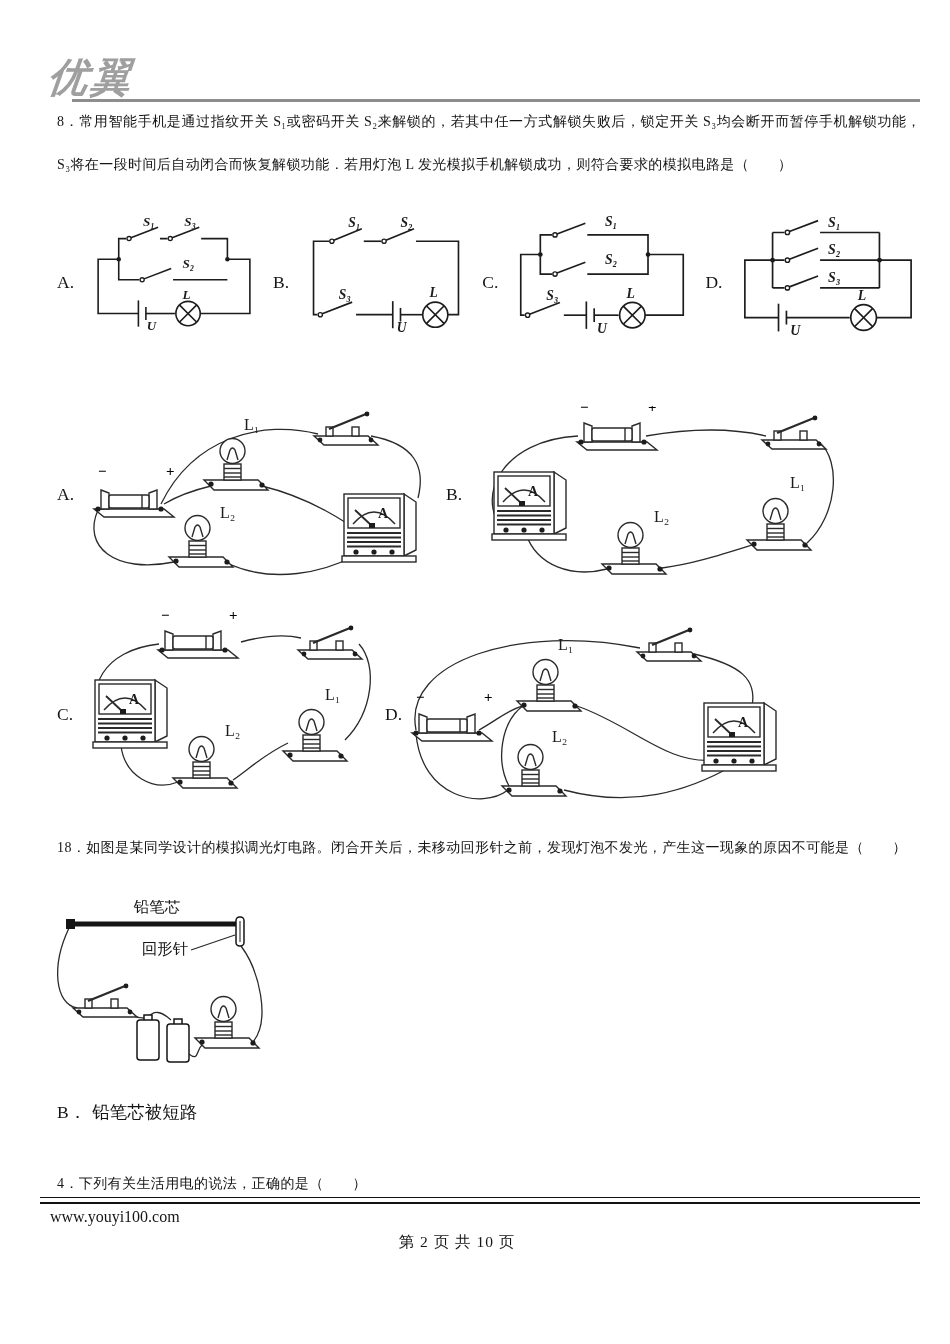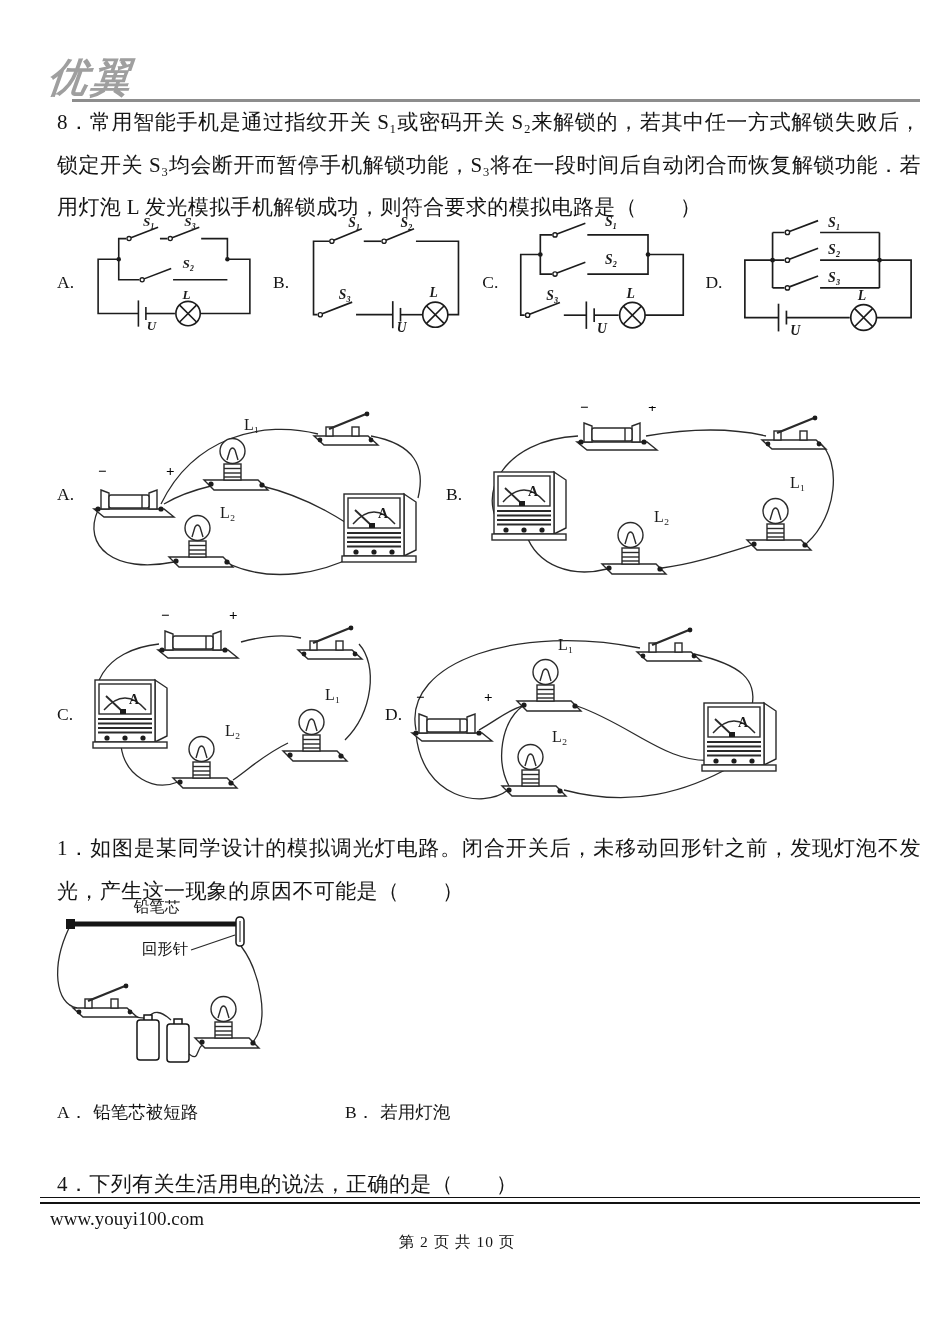--- a/index.html
+++ b/index.html
@@ -4,21 +4,21 @@
 <style>
   html,body{margin:0;padding:0;background:#e8e8e8;}
   .page{position:relative;width:950px;height:1344px;margin:0 auto;background:#ffffff;
         font-family:"Liberation Serif","DejaVu Serif",serif;color:#151515;overflow:hidden;}
   .abs{position:absolute;}
   
   .logo{left:48px;top:50px;font-size:40px;font-weight:bold;font-style:italic;
         color:#9f9f9f;letter-spacing:3px;transform:skewX(-6deg);}
   .logo-rule{left:72px;top:99px;width:848px;height:2.6px;background:#8d8d8d;}
   
-  .stem{left:57px;width:864px;font-size:21px;line-height:42.5px;text-align:justify;
+  .stem{left:57px;width:864px;font-size:14px;line-height:42.5px;text-align:justify;
         text-align-last:left;letter-spacing:0.4px;}
   .q8-stem{top:101px;}
   .q9-stem{top:363px;}
   .q10-stem{top:827px;}
   .q11-stem{top:1171px;line-height:26px;}
   
   .crow{left:57px;width:864px;display:flex;align-items:flex-start;}
   .q8-row{top:212px;justify-content:space-between;}
   .q9-row1{top:406px;}
   .q9-row2{top:610px;}
@@ -42,21 +42,21 @@
   .pict text.pole{font-size:15px;font-weight:bold;}
   
   .q10-fig{left:45px;top:900px;}
   .figtext{font-family:"Liberation Serif","DejaVu Serif",serif;font-size:15.5px;fill:#151515;}
   .q10-opts{left:57px;top:1100px;width:864px;display:grid;grid-template-columns:288px 1fr;
             grid-auto-rows:35.5px;font-size:17.5px;}
   .q10-opt span.t{margin-left:6px;}
   
   .rule-thin{left:40px;top:1197px;width:880px;height:1.3px;background:#111;}
   .rule-thick{left:40px;top:1201.5px;width:880px;height:2.7px;background:#111;}
-  .site{left:50px;top:1208px;font-size:19px;}
+  .site{left:50px;top:1208px;font-size:16px;}
   .pageno{left:0;top:1232px;width:914px;text-align:center;font-size:15.5px;letter-spacing:1px;}
 </style>
 </head>
 <body>
 
 <div class="page">
 
   <svg width="0" height="0" style="position:absolute" aria-hidden="true">
     <defs>
       <g id="g-batt" stroke="#2a2a2a" stroke-width="1.4" fill="#fff">
@@ -293,21 +293,21 @@
       <use href="#g-lamp" x="115" y="45"></use>
       <text class="cmp" x="156" y="40">L₁</text>
       <use href="#g-switch" x="235" y="18"></use>
       <use href="#g-lamp" x="100" y="130"></use>
       <text class="cmp" x="150" y="132">L₂</text>
       <use href="#g-meter" x="300" y="85"></use>
       <text class="cmp amp" x="336" y="117">A</text>
     </svg>
   </div>
 
-  <div class="abs stem q10-stem">1．如图是某同学设计的模拟调光灯电路。闭合开关后，未移动回形针之前，发现灯泡不发光，产生这一现象的原因不可能是（　　）</div>
+  <div class="abs stem q10-stem">18．如图是某同学设计的模拟调光灯电路。闭合开关后，未移动回形针之前，发现灯泡不发光，产生这一现象的原因不可能是（　　）</div>
 
   <svg class="abs pict q10-fig" width="252" height="178" viewBox="0 0 252 178">
     <path class="wire" d="M24,28 C6,66 10,104 32,108"></path>
     <path class="wire" d="M86,113 C95,121 98,116 101,119"></path>
     <path class="wire" d="M103,118 Q111,106 126,120"></path>
     <path class="wire" d="M144,154 C154,162 151,150 157,145"></path>
     <path class="wire" d="M208,142 C226,120 214,70 196,46"></path>
     <line x1="26" y1="24" x2="196" y2="24" stroke="#151515" stroke-width="5"></line>
     <rect x="21" y="19" width="9" height="10" fill="#151515"></rect>
     <rect x="191" y="17" width="8" height="29" rx="3.5" fill="#fff" stroke="#151515" stroke-width="1.5"></rect>
@@ -319,22 +319,21 @@
     <use href="#g-lamp" x="150" y="92"></use>
     <g stroke="#151515" stroke-width="1.5" fill="#fff">
       <rect x="99" y="115" width="8" height="6"></rect>
       <rect x="92" y="120" width="22" height="40" rx="3"></rect>
       <rect x="129" y="119" width="8" height="6"></rect>
       <rect x="122" y="124" width="22" height="38" rx="3"></rect>
     </g>
   </svg>
 
   <div class="abs q10-opts">
-    <div class="q10-opt"><span>A．</span><span class="t">铅笔芯被短路</span></div>
-    <div class="q10-opt"><span>B．</span><span class="t">若用灯泡</span></div>
+    <div class="q10-opt"><span>B．</span><span class="t">铅笔芯被短路</span></div>
   </div>
 
   <div class="abs stem q11-stem">4．下列有关生活用电的说法，正确的是（　　）</div>
 
   <div class="abs rule-thin"></div>
   <div class="abs rule-thick"></div>
   <div class="abs site">www.youyi100.com</div>
   <div class="abs pageno">第 2 页 共 10 页</div>
 
 </div>

